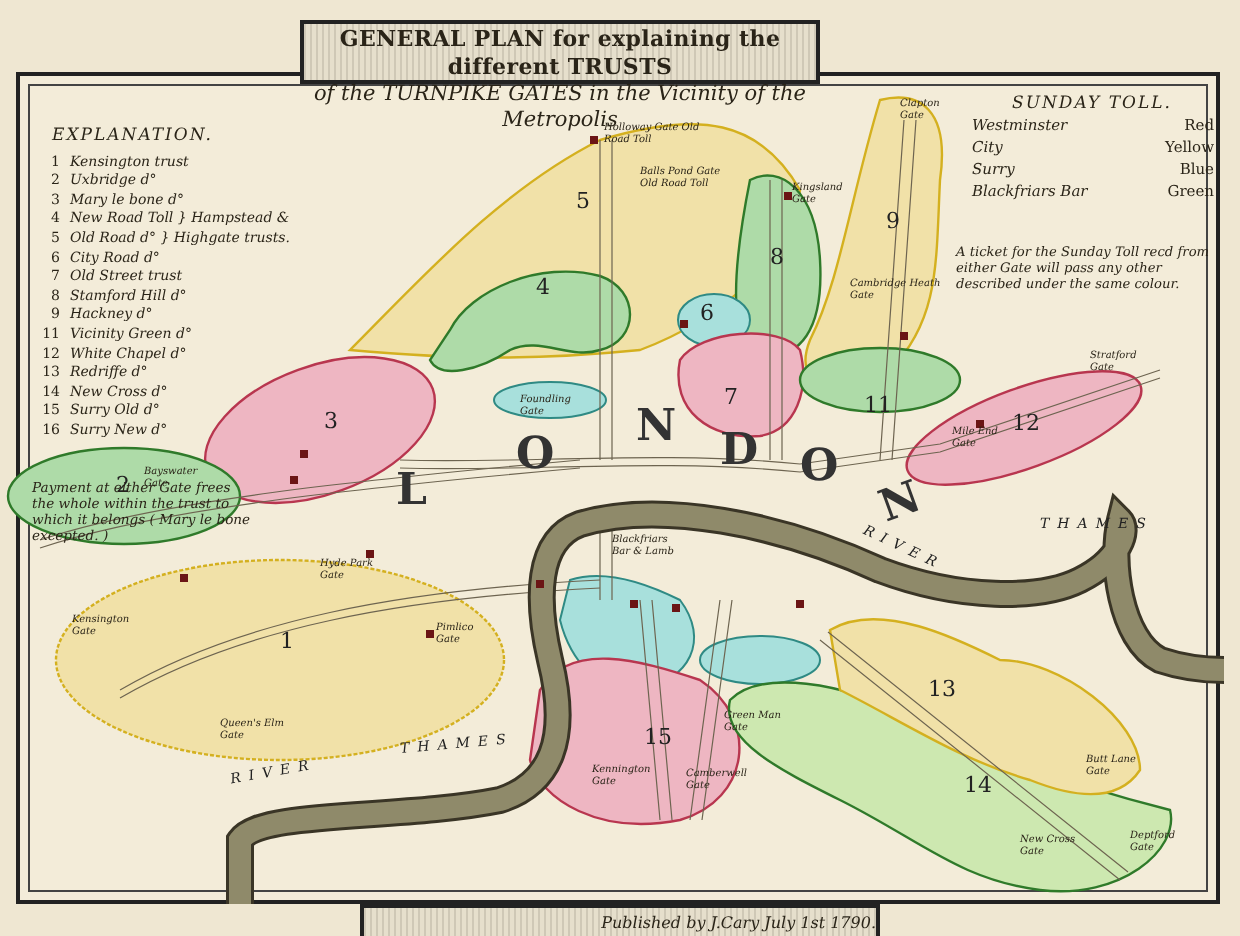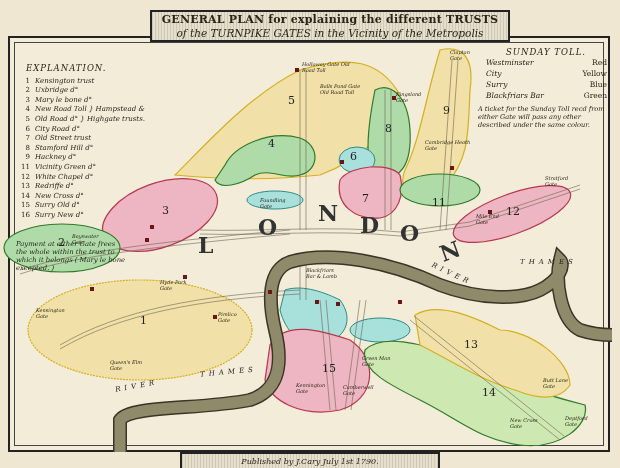--- a/index.html
+++ b/index.html
@@ -1,33 +1,33 @@
 <!DOCTYPE html>
 <html><head>
 <meta charset="utf-8">
 <style>
   html,body{margin:0;padding:0;}
   body{width:620px;height:468px;background:#efe7d2;position:relative;overflow:hidden;font-family:"DejaVu Serif",serif;color:#2a2418;}
   .frame{position:absolute;left:8px;top:36px;width:602px;height:416px;border:2px solid #222;box-sizing:border-box;background:#f3ecd9;}
   .frame-inner{position:absolute;left:4px;top:4px;right:4px;bottom:4px;border:1px solid #444;}
-  .title-box{position:absolute;left:150px;top:10px;width:360px;height:32px;border:2px solid #222;background:repeating-linear-gradient(90deg,#cfc8b6 0 1px,#e6dfcc 1px 3px);text-align:center;z-index:3;box-sizing:border-box;}
+  .title-box{position:absolute;left:150px;top:10px;width:260px;height:32px;border:2px solid #222;background:repeating-linear-gradient(90deg,#cfc8b6 0 1px,#e6dfcc 1px 3px);text-align:center;z-index:3;box-sizing:border-box;}
   .title-l1{font-size:11px;font-weight:bold;line-height:14px;margin-top:1px;letter-spacing:.2px;}
   .title-l2{font-size:10.5px;font-style:italic;line-height:13px;}
-  .footer-box{position:absolute;left:180px;top:452px;width:260px;height:16px;border:2px solid #222;border-bottom:none;background:repeating-linear-gradient(90deg,#cfc8b6 0 1px,#e6dfcc 1px 3px);text-align:center;font-size:8px;font-style:italic;line-height:15px;box-sizing:border-box;}
+  .footer-box{position:absolute;left:180px;top:452px;width:260px;height:16px;border:2px solid #222;border-bottom:none;background:repeating-linear-gradient(90deg,#cfc8b6 0 1px,#e6dfcc 1px 3px);text-align:right;font-size:8px;font-style:italic;line-height:15px;box-sizing:border-box;}
   svg.map{position:absolute;left:0;top:0;z-index:1;}
   .legend{position:absolute;left:16px;top:64px;width:150px;z-index:2;font-size:7px;line-height:9.6px;}
   .legend h3{margin:0 0 3px 10px;font-size:8.5px;font-style:italic;letter-spacing:1px;font-weight:normal;}
   .legend .item{display:flex;font-style:italic;}
   .legend .num{width:14px;text-align:right;margin-right:5px;font-style:normal;}
   .legend .note{margin-top:19px;font-style:italic;font-size:6.8px;line-height:8px;width:110px;}
   .sunday{position:absolute;left:478px;top:48px;width:135px;z-index:2;font-size:6.6px;line-height:8px;font-style:italic;}
   .sunday h3{margin:0 0 3px 28px;font-size:8.5px;letter-spacing:1px;font-weight:normal;}
   .sunday .row{display:flex;justify-content:space-between;margin:3px 6px 0 8px;font-size:7.5px;}
   .sunday .row .c{font-style:normal;}
-  .sunday .ticket{margin-top:5px;}
+  .sunday .ticket{margin-top:22px;}
   .lbl{position:absolute;z-index:2;font-size:5px;font-style:italic;line-height:5.5px;color:#2a2418;}
   .num-lbl{position:absolute;z-index:2;font-size:11px;color:#222;}
   .big{position:absolute;z-index:2;font-size:22px;font-weight:bold;color:#333;}
   .river-lbl{position:absolute;z-index:2;font-size:7px;letter-spacing:4px;font-style:italic;color:#222;}
 </style>
 </head>
 <body>
 
 <div class="title-box">
   <div class="title-l1">GENERAL PLAN for explaining the different TRUSTS</div>

